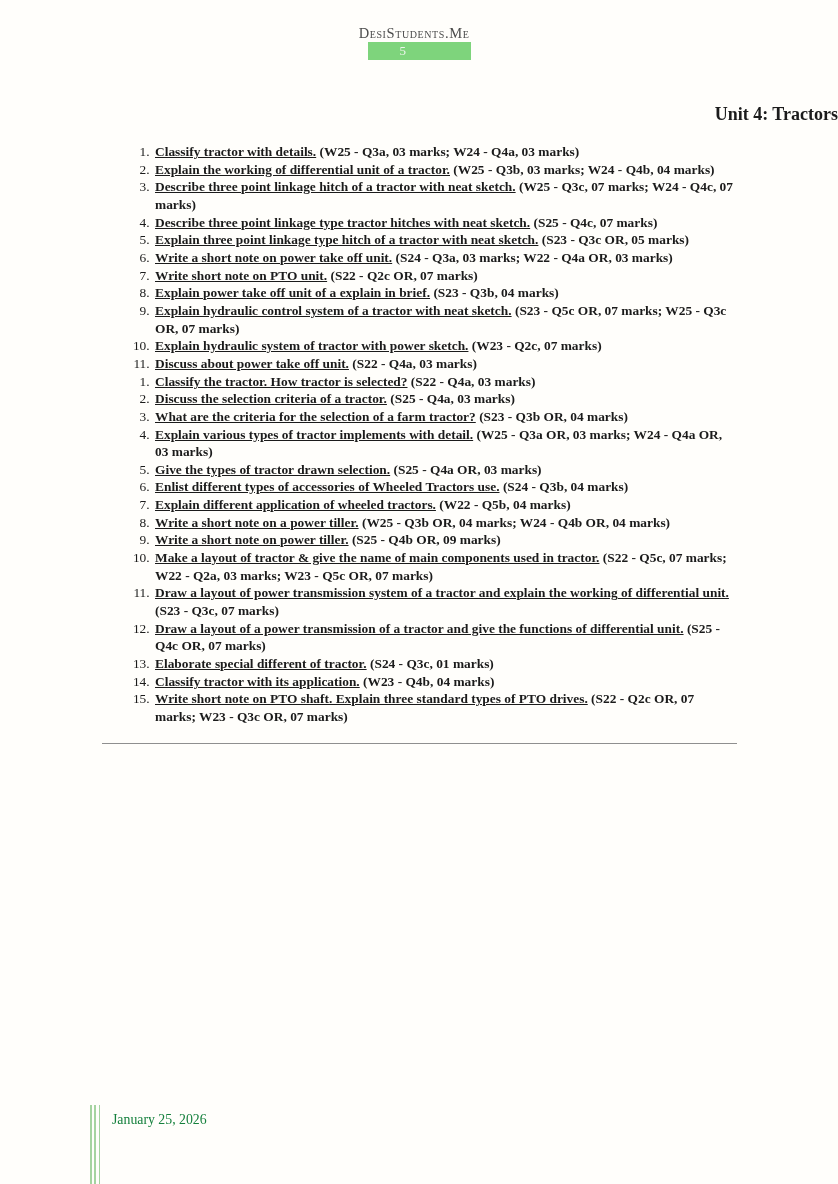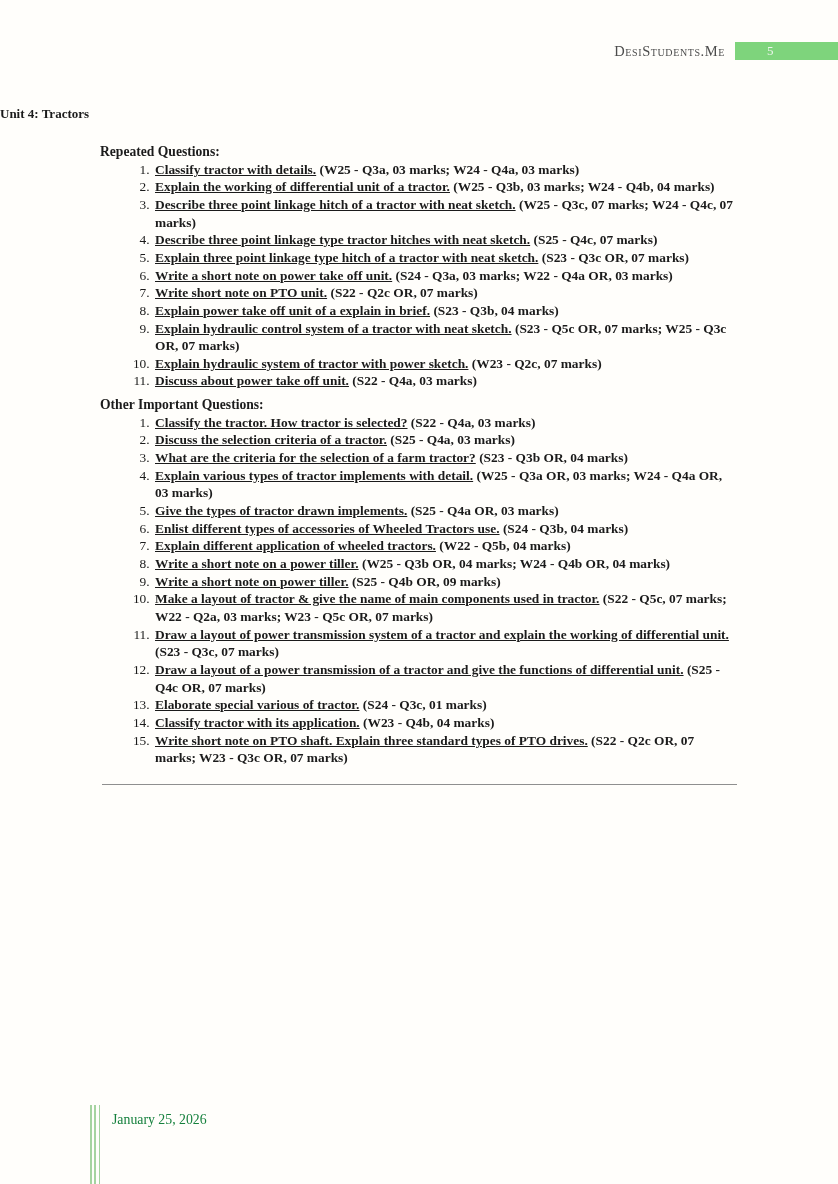--- a/index.html
+++ b/index.html
@@ -10,20 +10,21 @@
     background:#fffefb;
     color:#1b1b1b;
     overflow:hidden;
     margin:0 auto;
   }
   
   .header{
     position:absolute;top:42px;right:0;left:0;
     display:flex;justify-content:flex-end;align-items:center;
     height:18px;
+    flex-direction:column;
   }
   .site-name{
     font-variant:small-caps;
     font-size:14.5px;
     letter-spacing:0.6px;
     color:#4c4c4c;
     margin-right:10px;
     line-height:18px;
   }
   .badge{
@@ -31,22 +32,22 @@
     background:#7ed47c;
     color:#edf5ec;
     font-size:13px;
     line-height:18px;
     padding-left:32px;
     box-sizing:border-box;
   }
   
   .title{
     margin:104px 0 0 0;
-    text-align:left;
-    font-size:13px;
+    text-align:right;
+    font-size:18px;
     font-weight:bold;
     line-height:20px;
   }
   
   .content{margin:19px 100px 0 100px;font-size:13.4px;}
   .sec-heading{
     margin:0;
     font-size:13.6px;
     font-weight:bold;
     line-height:17.6px;
@@ -89,74 +90,72 @@
 
   <div class="header">
     <span class="site-name">DesiStudents.Me</span>
     <span class="badge"><span>5</span></span>
   </div>
 
   <h1 class="title">Unit 4: Tractors</h1>
 
   <div class="content" id="sections">
   <section>
-    <h2 class="sec-heading">Repeated Questions:</h2>
     <ol>
   <li><b class="q">Classify tractor with details.</b> <span class="ref">(W25 - Q3a, 03 marks; W24 - Q4a, 03 marks)</span></li>
 
   <li><b class="q">Explain the working of differential unit of a tractor.</b> <span class="ref">(W25 - Q3b, 03 marks; W24 - Q4b, 04 marks)</span></li>
 
   <li><b class="q">Describe three point linkage hitch of a tractor with neat sketch.</b> <span class="ref">(W25 - Q3c, 07 marks; W24 - Q4c, 07 marks)</span></li>
 
   <li><b class="q">Describe three point linkage type tractor hitches with neat sketch.</b> <span class="ref">(S25 - Q4c, 07 marks)</span></li>
 
-  <li><b class="q">Explain three point linkage type hitch of a tractor with neat sketch.</b> <span class="ref">(S23 - Q3c OR, 07 marks)</span></li>
+  <li><b class="q">Explain three point linkage type hitch of a tractor with neat sketch.</b> <span class="ref">(S23 - Q3c OR, 05 marks)</span></li>
 
   <li><b class="q">Write a short note on power take off unit.</b> <span class="ref">(S24 - Q3a, 03 marks; W22 - Q4a OR, 03 marks)</span></li>
 
   <li><b class="q">Write short note on PTO unit.</b> <span class="ref">(S22 - Q2c OR, 07 marks)</span></li>
 
   <li><b class="q">Explain power take off unit of a explain in brief.</b> <span class="ref">(S23 - Q3b, 04 marks)</span></li>
 
   <li><b class="q">Explain hydraulic control system of a tractor with neat sketch.</b> <span class="ref">(S23 - Q5c OR, 07 marks; W25 - Q3c OR, 07 marks)</span></li>
 
   <li><b class="q">Explain hydraulic system of tractor with power sketch.</b> <span class="ref">(W23 - Q2c, 07 marks)</span></li>
 
   <li><b class="q">Discuss about power take off unit.</b> <span class="ref">(S22 - Q4a, 03 marks)</span></li>
 </ol>
   </section>
 
   <section>
-    <h2 class="sec-heading">Other Important Questions:</h2>
     <ol>
   <li><b class="q">Classify the tractor. How tractor is selected?</b> <span class="ref">(S22 - Q4a, 03 marks)</span></li>
 
   <li><b class="q">Discuss the selection criteria of a tractor.</b> <span class="ref">(S25 - Q4a, 03 marks)</span></li>
 
   <li><b class="q">What are the criteria for the selection of a farm tractor?</b> <span class="ref">(S23 - Q3b OR, 04 marks)</span></li>
 
   <li><b class="q">Explain various types of tractor implements with detail.</b> <span class="ref">(W25 - Q3a OR, 03 marks; W24 - Q4a OR, 03 marks)</span></li>
 
-  <li><b class="q">Give the types of tractor drawn implements.</b> <span class="ref">(S25 - Q4a OR, 03 marks)</span></li>
+  <li><b class="q">Give the types of tractor drawn selection.</b> <span class="ref">(S25 - Q4a OR, 03 marks)</span></li>
 
   <li><b class="q">Enlist different types of accessories of Wheeled Tractors use.</b> <span class="ref">(S24 - Q3b, 04 marks)</span></li>
 
   <li><b class="q">Explain different application of wheeled tractors.</b> <span class="ref">(W22 - Q5b, 04 marks)</span></li>
 
   <li><b class="q">Write a short note on a power tiller.</b> <span class="ref">(W25 - Q3b OR, 04 marks; W24 - Q4b OR, 04 marks)</span></li>
 
   <li><b class="q">Write a short note on power tiller.</b> <span class="ref">(S25 - Q4b OR, 09 marks)</span></li>
 
   <li><b class="q">Make a layout of tractor &amp; give the name of main components used in tractor.</b> <span class="ref">(S22 - Q5c, 07 marks; W22 - Q2a, 03 marks; W23 - Q5c OR, 07 marks)</span></li>
 
   <li><b class="q">Draw a layout of power transmission system of a tractor and explain the working of differential unit.</b> <span class="ref">(S23 - Q3c, 07 marks)</span></li>
 
   <li><b class="q">Draw a layout of a power transmission of a tractor and give the functions of differential unit.</b> <span class="ref">(S25 - Q4c OR, 07 marks)</span></li>
 
-  <li><b class="q">Elaborate special various of tractor.</b> <span class="ref">(S24 - Q3c, 01 marks)</span></li>
+  <li><b class="q">Elaborate special different of tractor.</b> <span class="ref">(S24 - Q3c, 01 marks)</span></li>
 
   <li><b class="q">Classify tractor with its application.</b> <span class="ref">(W23 - Q4b, 04 marks)</span></li>
 
   <li><b class="q">Write short note on PTO shaft. Explain three standard types of PTO drives.</b> <span class="ref">(S22 - Q2c OR, 07 marks; W23 - Q3c OR, 07 marks)</span></li>
 </ol>
   </section>
 </div>
 
   <hr class="divider">
 

